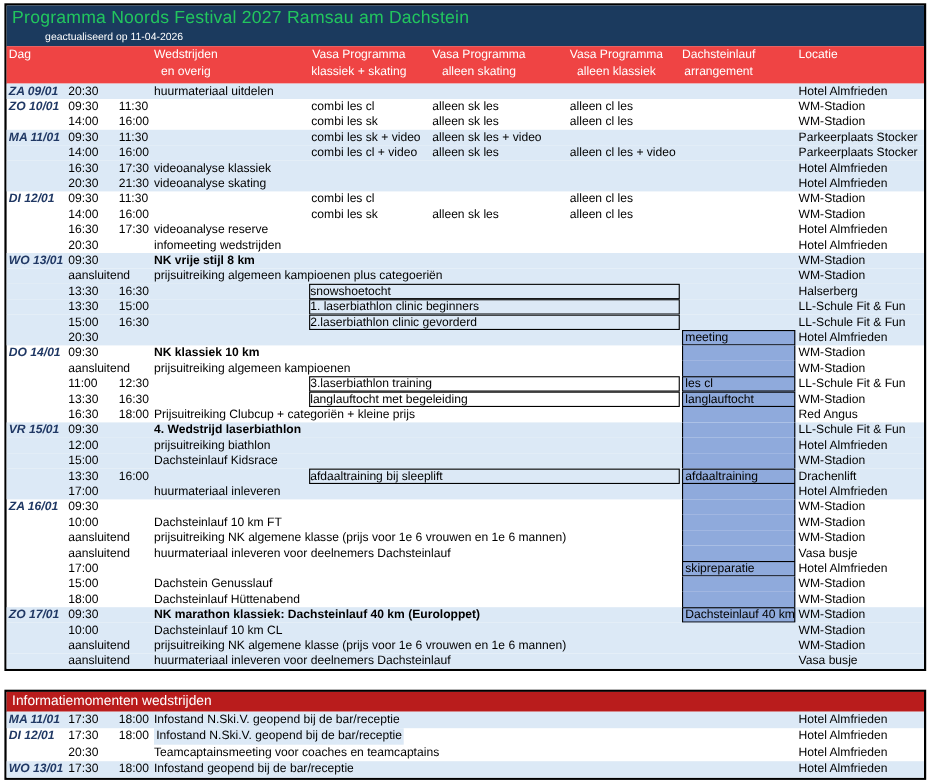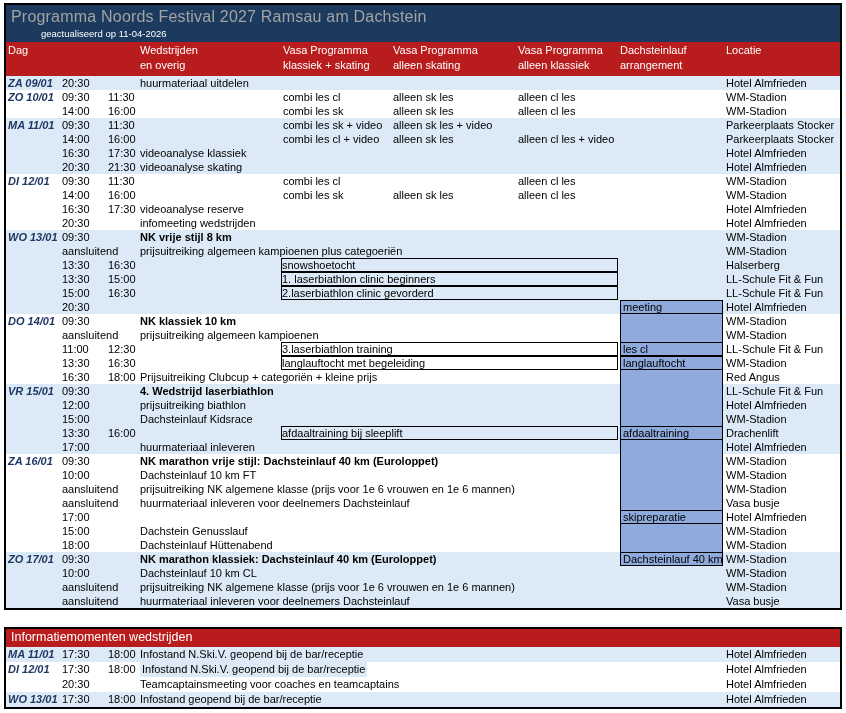--- a/index.html
+++ b/index.html
@@ -1,23 +1,23 @@
 <!DOCTYPE html>
 <html><head>
 <meta charset="utf-8">
 <style>
   html,body{margin:0;padding:0;}
   body{width:846px;height:713px;background:#ffffff;font-family:"Liberation Sans","DejaVu Sans",sans-serif;position:relative;}
   .tablebox{position:absolute;left:4px;width:838px;border:2px solid #000;background:#fff;box-sizing:border-box;}
   .main{top:3px;}
   .info{top:627px;}
   .titlebar{background:#1B3A5E;height:37px;padding:3px 0 0 5px;box-sizing:border-box;}
-  .title{font-size:16px;color:#a3a3a3;letter-spacing:0.2px;}
+  .title{font-size:16px;color:#22c55e;letter-spacing:0.2px;}
   .subtitle{font-size:9.5px;color:#fff;margin-top:2px;margin-left:30px;}
-  .colheader{background:#b91c1c;height:34px;position:relative;color:#fff;font-size:11px;}
+  .colheader{background:#ef4444;height:34px;position:relative;color:#fff;font-size:11px;text-align:center;}
   .colheader .h{position:absolute;top:1px;white-space:nowrap;}
   .colheader .h div{line-height:15px;}
   .hdag{left:2px}.hwed{left:134px}.hv1{left:277px}.hv2{left:387px}.hv3{left:512px}.hda{left:614px}.hloc{left:720px}
   .rows{position:relative;}
   .row{height:14px;position:relative;font-size:11px;line-height:14px;color:#000;}
   .info .row{height:15px;line-height:15px;}
   .stripe{background:#DCE9F6;}
   .cell{position:absolute;top:0;white-space:nowrap;}
   .day{left:2px;font-weight:bold;font-style:italic;color:#203864;}
   .t1{left:56px}
@@ -246,21 +246,20 @@
       </div>
       <div class="row stripe">
         <span class="cell t1">17:00</span>
         <span class="cell act">huurmateriaal inleveren</span>
         <span class="cell dach"></span>
         <span class="cell loc">Hotel Almfrieden</span>
       </div>
       <div class="row">
         <span class="cell day">ZA 16/01</span>
         <span class="cell t1">09:30</span>
-        <span class="cell act bold">NK marathon vrije stijl: Dachsteinlauf 40 km (Euroloppet)</span>
         <span class="cell dach"></span>
         <span class="cell loc">WM-Stadion</span>
       </div>
       <div class="row">
         <span class="cell t1">10:00</span>
         <span class="cell act">Dachsteinlauf 10 km FT</span>
         <span class="cell dach"></span>
         <span class="cell loc">WM-Stadion</span>
       </div>
       <div class="row">

